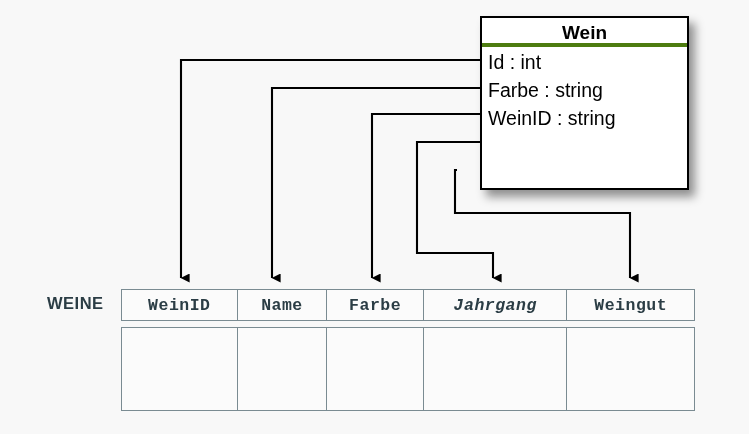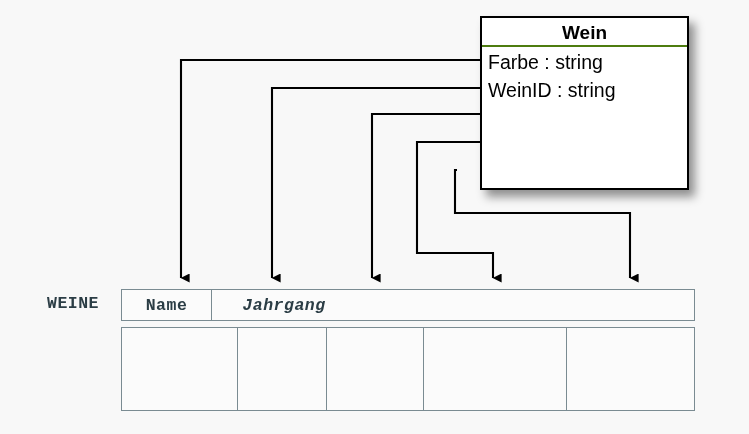--- a/index.html
+++ b/index.html
@@ -41,40 +41,40 @@
     box-shadow: 6px 7px 9px rgba(0,0,0,0.42);
     z-index: 5;
   }
   #class-title {
     height: 29px;
     line-height: 29px;
     text-align: center;
     font-weight: bold;
     font-size: 19px;
     color: #000;
-    border-bottom: 2px solid #4d7c0f;
+    border-bottom: 4px solid #4d7c0f;
     box-sizing: border-box;
     background: #fff;
   }
   #class-attrs {
     padding: 1px 0 0 6px;
     box-sizing: border-box;
   }
   .attr-row {
     font-size: 19.5px;
     line-height: 28px;
     color: #000;
     white-space: nowrap;
   }
   
   #table-label {
     position: absolute;
     left: 47px;
     top: 294px;
-    font-family: Liberation Mono, monospace;
+    font-family: Liberation Sans, sans-serif;
     font-weight: bold;
     font-size: 16.5px;
     letter-spacing: 0.5px;
     color: #2b3d45;
     z-index: 4;
   }
   #header-row {
     position: absolute;
     left: 121px;
     top: 289px;
@@ -140,30 +140,34 @@
       <path d="M481,88 L272,88 L272,278" marker-end="url(#arrowhead)"></path>
       <path d="M481,114 L372,114 L372,278" marker-end="url(#arrowhead)"></path>
       <path d="M481,142 L417,142 L417,253 L493,253 L493,278" marker-end="url(#arrowhead)"></path>
       <path d="M457,170 L455,170 L455,213 L630,213 L630,278" marker-end="url(#arrowhead)"></path>
     </g>
   </svg>
 
   <div id="class-box">
     <div id="class-title">Wein</div>
     <div id="class-attrs">
+      <div class="attr-row">Id : int</div>
       <div class="attr-row">Farbe : string</div>
       <div class="attr-row">WeinID : string</div>
     </div>
   </div>
 
   <div id="table-label">WEINE</div>
 
   <div id="header-row">
+    <div class="hcell col-0">WeinID</div>
     <div class="hcell col-1">Name</div>
+    <div class="hcell col-2">Farbe</div>
     <div class="hcell col-3">Jahrgang</div>
+    <div class="hcell col-4">Weingut</div>
   </div>
 
   <div id="body-row">
     <div class="bcell col-0"></div>
     <div class="bcell col-1"></div>
     <div class="bcell col-2"></div>
     <div class="bcell col-3"></div>
     <div class="bcell col-4"></div>
   </div>
 

